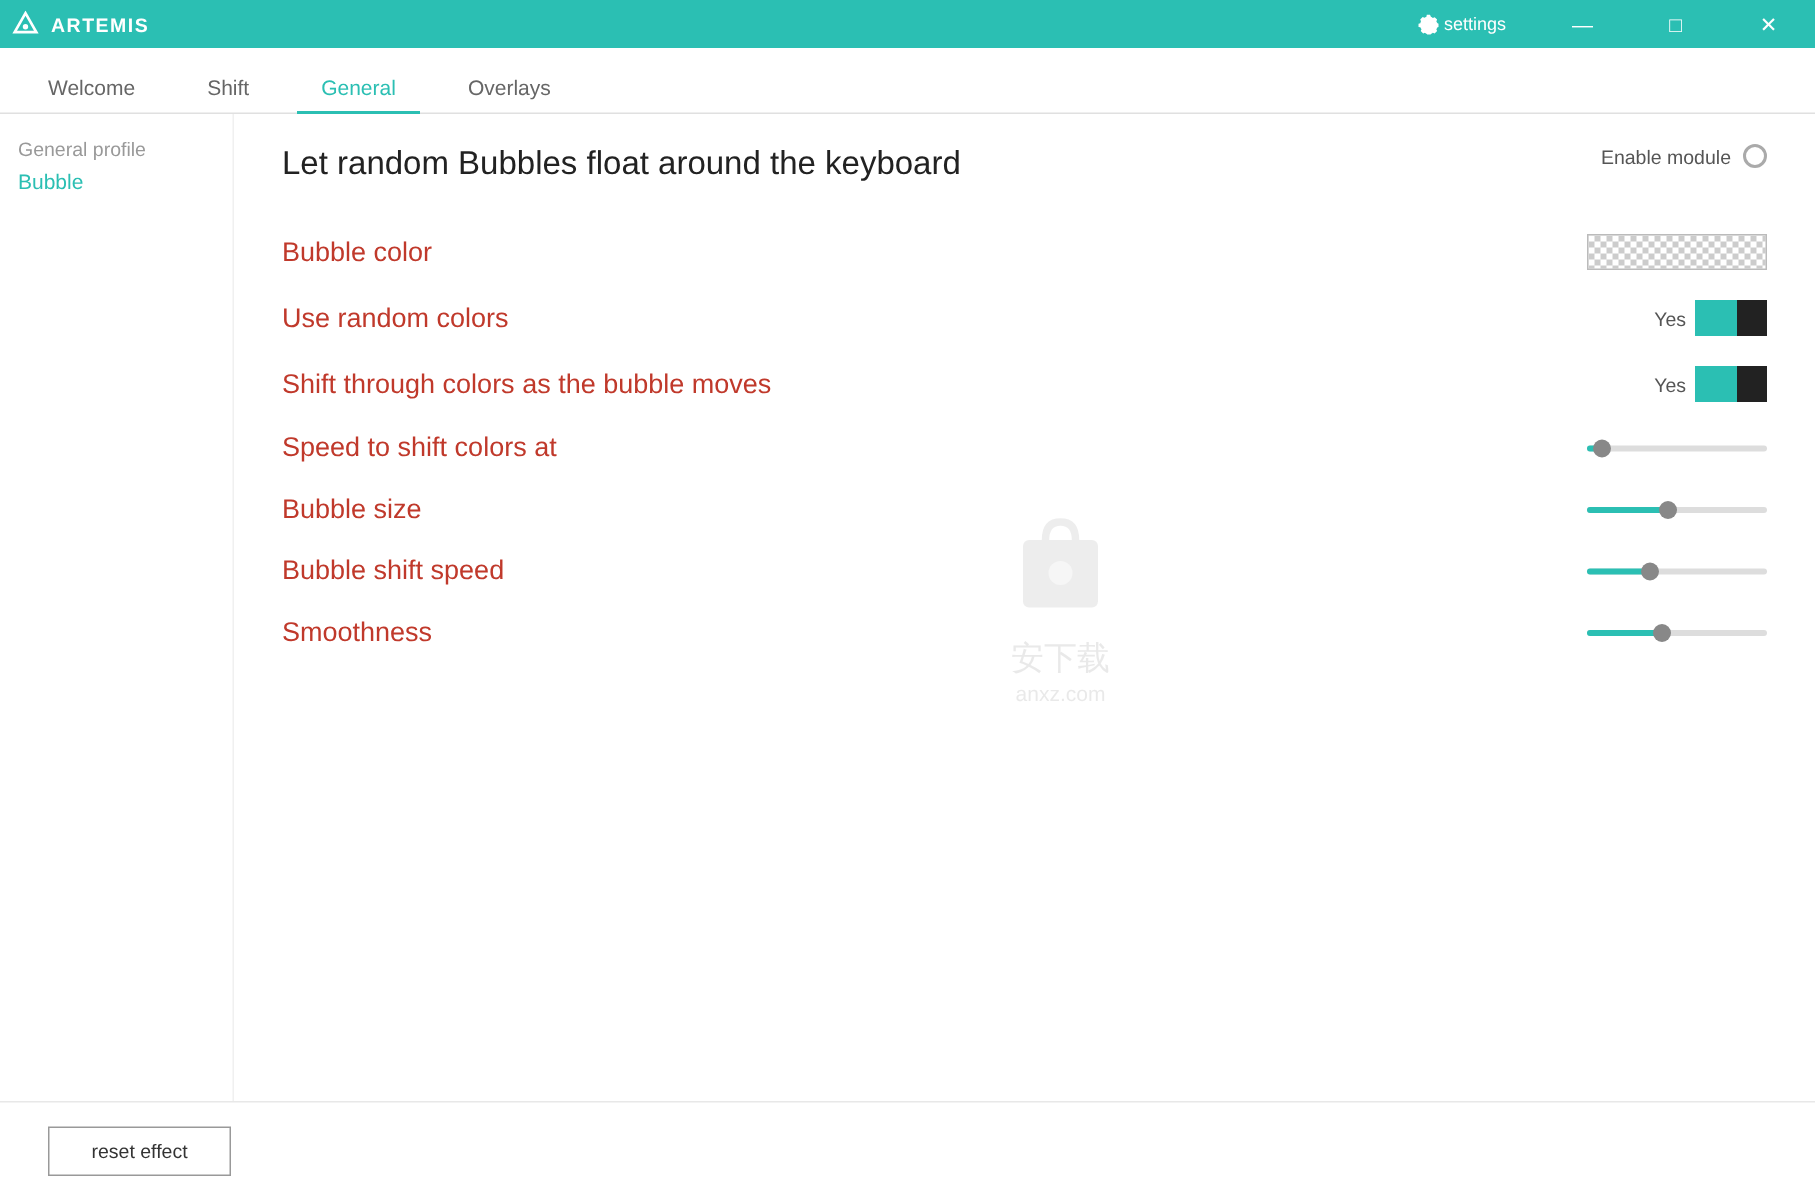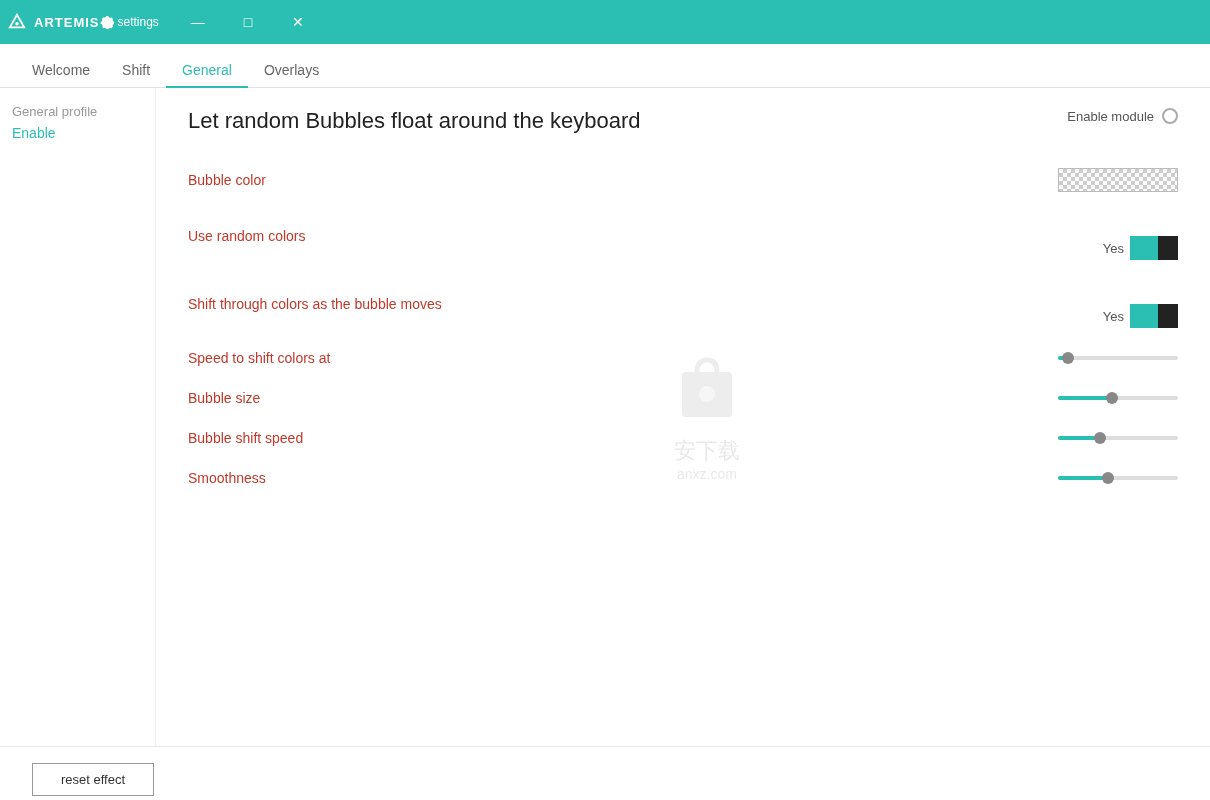--- a/index.html
+++ b/index.html
@@ -8,23 +8,24 @@
       background: #f0f0f0;
       width: 1210px;
       height: 800px;
       overflow: hidden;
       position: relative;
     }
 
     
     .title-bar {
       background: #2bbfb3;
-      height: 44px;
-      display: flex;
-      align-items: center;
+      height: 32px;
+      display: flex;
+      align-items: center;
+      justify-content: space-between;
       padding: 0 8px;
       user-select: none;
     }
     .title-bar-left {
       display: flex;
       align-items: center;
       gap: 8px;
     }
     .title-bar-icon {
       width: 18px;
@@ -32,21 +33,21 @@
     }
     .title-bar-title {
       color: white;
       font-size: 13px;
       font-weight: 600;
       letter-spacing: 1px;
     }
     .title-bar-right {
       display: flex;
       align-items: center;
-      gap: 4px;
+      gap: 16px;
     }
     .title-settings {
       display: flex;
       align-items: center;
       gap: 4px;
       color: white;
       font-size: 12px;
       margin-right: 12px;
     }
     .win-btn {
@@ -71,20 +72,21 @@
       flex-direction: column;
     }
 
     
     .tab-bar {
       border-bottom: 1px solid #e0e0e0;
       padding: 0 16px;
       display: flex;
       align-items: flex-end;
       height: 44px;
+      gap: 16px;
     }
     .tab {
       padding: 8px 16px;
       font-size: 14px;
       color: #666;
       cursor: pointer;
       border-bottom: 2px solid transparent;
       margin-bottom: -1px;
     }
     .tab.active {
@@ -141,21 +143,21 @@
       gap: 0;
     }
     .setting-row {
       display: flex;
       align-items: center;
       justify-content: space-between;
       padding: 10px 0;
       border-bottom: none;
     }
     .setting-label {
-      font-size: 14px;
+      font-size: 18px;
       color: #c0392b;
     }
     .setting-control {
       display: flex;
       align-items: center;
       min-width: 120px;
       justify-content: flex-end;
     }
 
     
@@ -186,21 +188,20 @@
       height: 24px;
       background: repeating-conic-gradient(#ccc 0% 25%, #fff 0% 50%) 0 0 / 8px 8px;
       border: 1px solid #bbb;
     }
 
     
     .toggle-control {
       display: flex;
       align-items: center;
       gap: 2px;
-      margin-top: 24px;
     }
     .toggle-yes-label {
       font-size: 13px;
       color: #555;
       margin-right: 4px;
     }
     .toggle-track {
       width: 48px;
       height: 24px;
       background: #2bbfb3;
@@ -322,21 +323,21 @@
     <div class="tab">Welcome</div>
     <div class="tab">Shift</div>
     <div class="tab active">General</div>
     <div class="tab">Overlays</div>
   </div>
 
   <div class="content-layout">
 
     <div class="sidebar">
       <div class="sidebar-group-label">General profile</div>
-      <div class="sidebar-item">Enable</div>
+      <div class="sidebar-item">Bubble</div>
     </div>
 
     <div class="main-panel">
 
       <div class="enable-module-row">
         <span class="enable-label">Enable module</span>
         <div class="circle-toggle"></div>
       </div>
 
       <div class="page-title">Let random Bubbles float around the keyboard</div>

